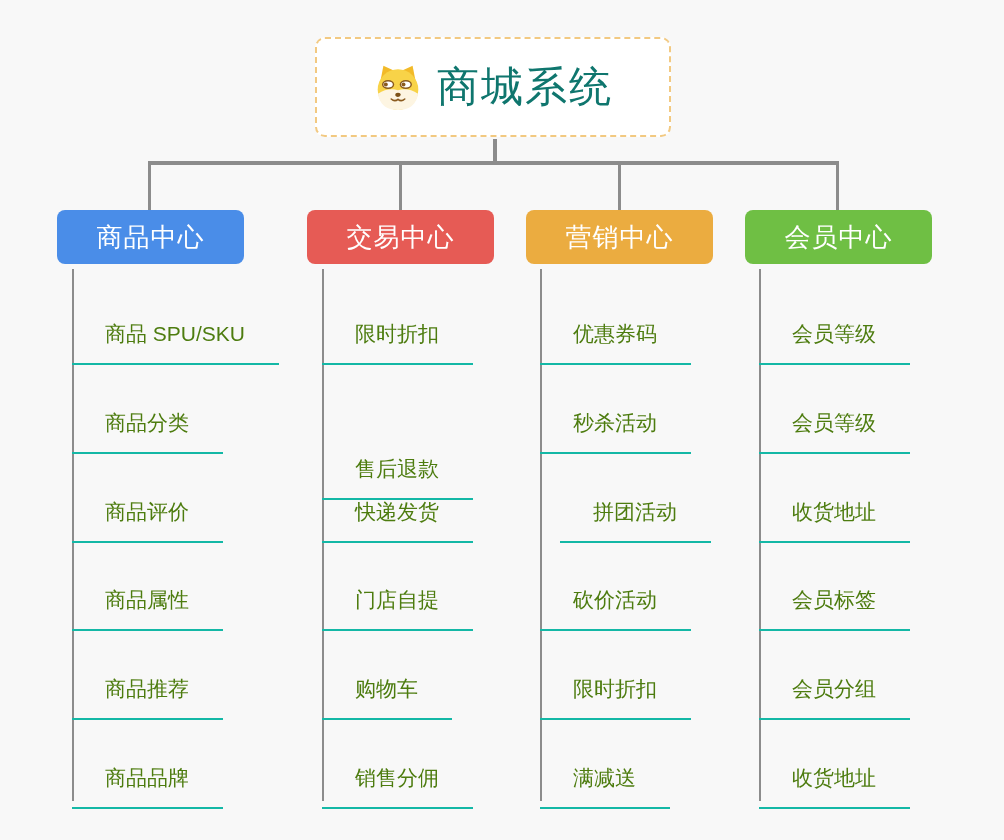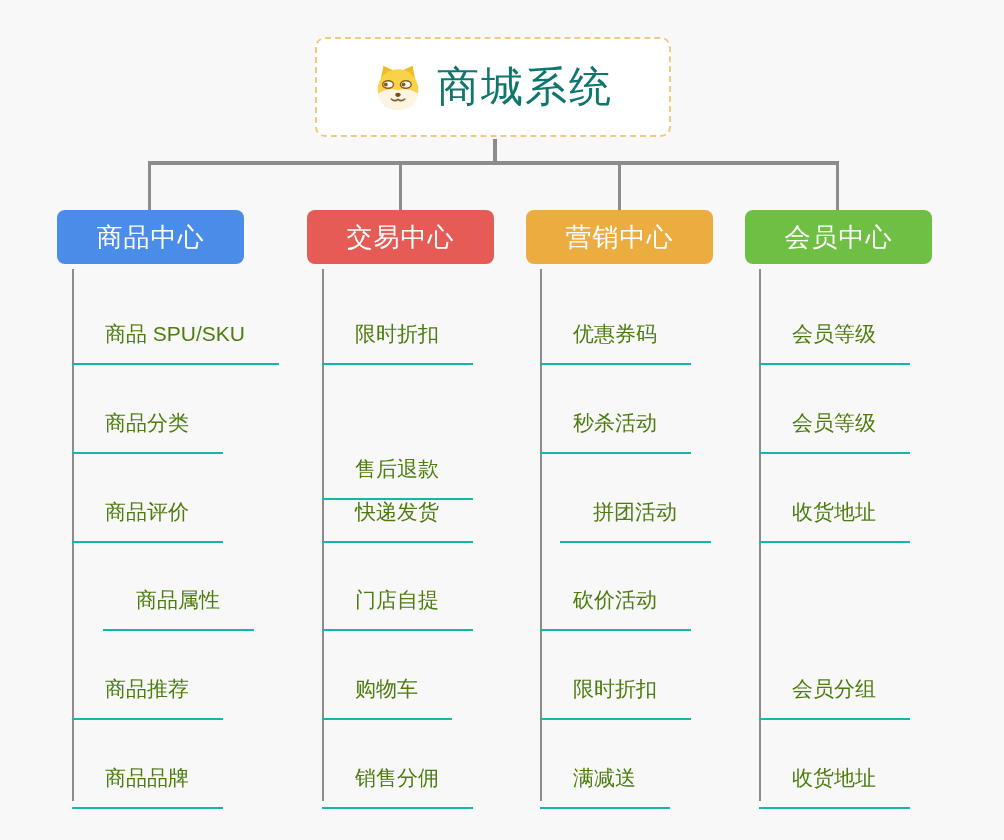--- a/index.html
+++ b/index.html
@@ -100,37 +100,38 @@
   <div class="branch-box" style="left: 745px; background-color: rgb(111, 191, 68);">会员中心</div>
 
   <div class="line" style="left:72px;top:269px;width:2px;height:532px;"></div>
   <div class="line" style="left:322px;top:269px;width:2px;height:532px;"></div>
   <div class="line" style="left:540px;top:269px;width:2px;height:532px;"></div>
   <div class="line" style="left:759px;top:269px;width:2px;height:532px;"></div>
 
   <div class="item" style="left:72px;top:321px;">商品 SPU/SKU</div>
   <div class="item" style="left:72px;top:410px;">商品分类</div>
   <div class="item" style="left:72px;top:499px;">商品评价</div>
-  <div class="item" style="left:72px;top:587px;margin-left:31px;">商品属性</div>
+  <div class="item" style="left:72px;top:587px;">商品属性</div>
   <div class="item" style="left:72px;top:676px;">商品推荐</div>
   <div class="item" style="left:72px;top:765px;">商品品牌</div>
 
   <div class="item" style="left:322px;top:321px;">限时折扣</div>
   <div class="item" style="left:322px;top:410px;margin-top:46px;">售后退款</div>
   <div class="item" style="left:322px;top:587px;">门店自提</div>
   <div class="item" style="left:322px;top:499px;">快递发货</div>
   <div class="item" style="left:322px;top:676px;">购物车</div>
   <div class="item" style="left:322px;top:765px;">销售分佣</div>
 
   <div class="item" style="left:540px;top:321px;">优惠券码</div>
   <div class="item" style="left:540px;top:410px;">秒杀活动</div>
   <div class="item" style="left:560px;top:499px;">拼团活动</div>
   <div class="item" style="left:540px;top:587px;">砍价活动</div>
   <div class="item" style="left:540px;top:676px;font-family:Liberation Serif, serif;">限时折扣</div>
   <div class="item" style="left:540px;top:765px;">满减送</div>
 
   <div class="item" style="left:759px;top:321px;">会员等级</div>
   <div class="item" style="left:759px;top:410px;">会员等级</div>
   <div class="item" style="left:759px;top:499px;">收货地址</div>
+  <div class="item" style="left:759px;top:587px;">会员标签</div>
   <div class="item" style="left:759px;top:676px;">会员分组</div>
   <div class="item" style="left:759px;top:765px;">收货地址</div>
 
 </div>
 
 </body></html>

